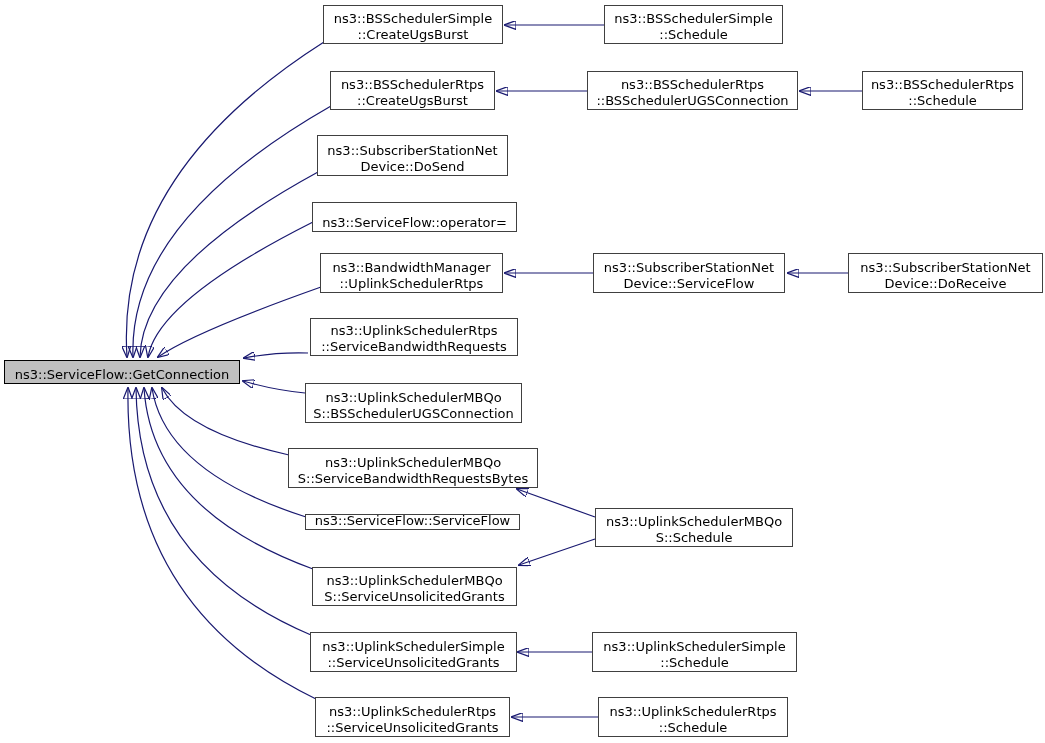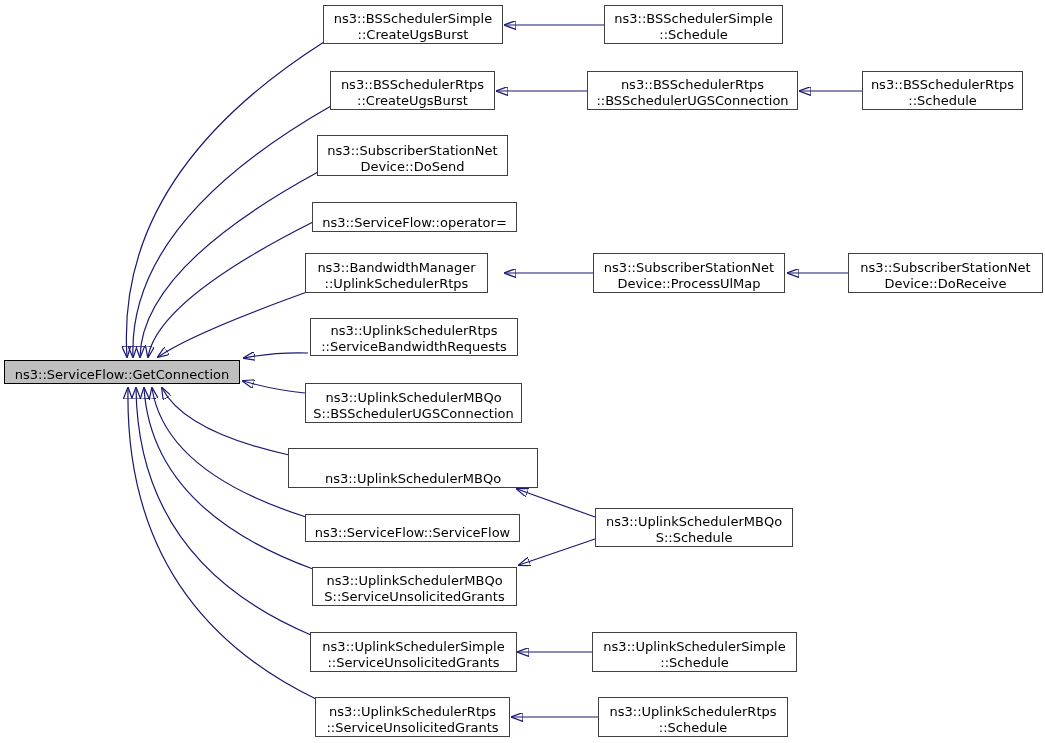--- a/index.html
+++ b/index.html
@@ -114,50 +114,51 @@
 
   <div class="node" style="left:317px; top:135px; width:191px; height:41px;">
     <span>ns3::SubscriberStationNet</span>
     <span>Device::DoSend</span>
   </div>
 
   <div class="node" style="left:312px; top:202px; width:205px; height:30px;">
     <span>ns3::ServiceFlow::operator=</span>
   </div>
 
-  <div class="node" style="left:305px; top:253px; width:183px; height:40px;">
+  <div class="node" style="left:320px; top:253px; width:183px; height:40px;">
     <span>ns3::BandwidthManager</span>
     <span>::UplinkSchedulerRtps</span>
   </div>
 
   <div class="node" style="left:593px; top:253px; width:192px; height:40px;">
     <span>ns3::SubscriberStationNet</span>
-    <span>Device::ProcessUlMap</span>
+    <span>Device::ServiceFlow</span>
   </div>
 
   <div class="node" style="left:848px; top:253px; width:195px; height:40px;">
     <span>ns3::SubscriberStationNet</span>
     <span>Device::DoReceive</span>
   </div>
 
   <div class="node" style="left:310px; top:318px; width:208px; height:38px;">
     <span>ns3::UplinkSchedulerRtps</span>
     <span>::ServiceBandwidthRequests</span>
   </div>
 
   <div class="node" style="left:305px; top:383px; width:217px; height:40px;">
     <span>ns3::UplinkSchedulerMBQo</span>
     <span>S::BSSchedulerUGSConnection</span>
   </div>
 
   <div class="node" style="left:288px; top:448px; width:250px; height:40px;">
     <span>ns3::UplinkSchedulerMBQo</span>
+    <span>S::ServiceBandwidthRequestsBytes</span>
   </div>
 
-  <div class="node" style="left:305px; top:514px; width:215px; height:28px;">
+  <div class="node" style="left:305px; top:514px; width:215px; height:16px;">
     <span>ns3::ServiceFlow::ServiceFlow</span>
   </div>
 
   <div class="node" style="left:595px; top:508px; width:198px; height:39px;">
     <span>ns3::UplinkSchedulerMBQo</span>
     <span>S::Schedule</span>
   </div>
 
   <div class="node" style="left:312px; top:567px; width:205px; height:39px;">
     <span>ns3::UplinkSchedulerMBQo</span>

